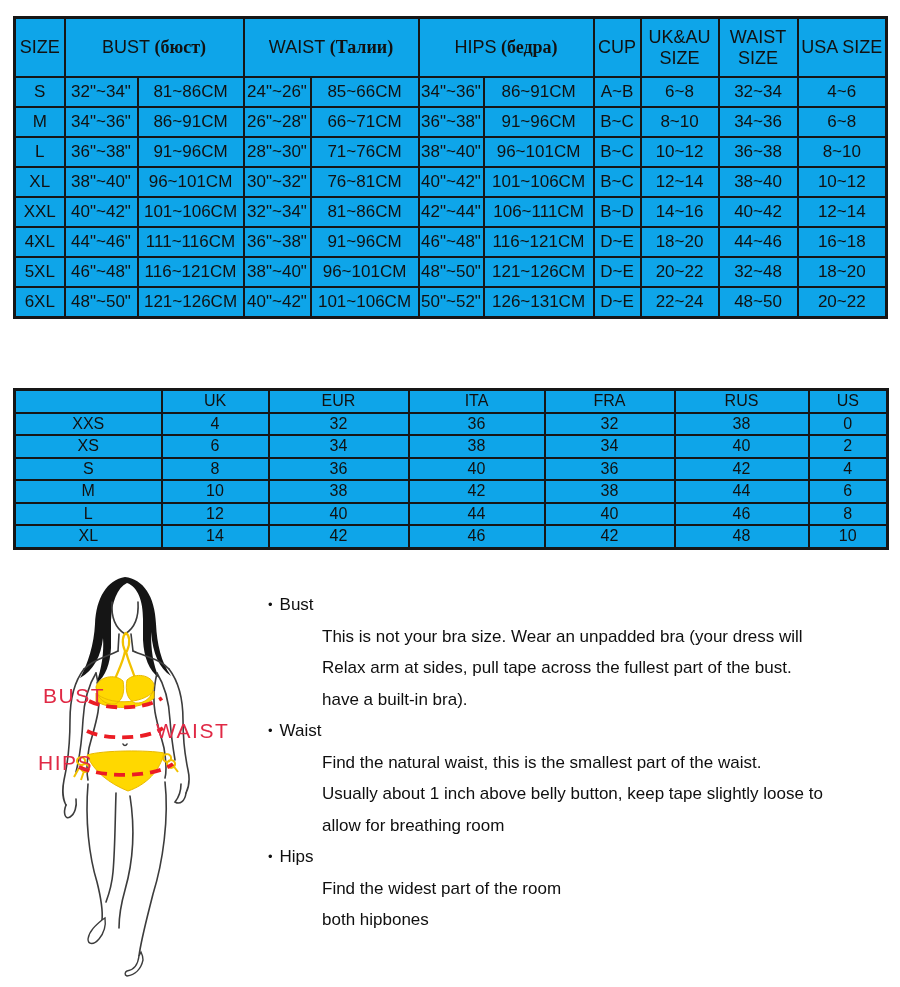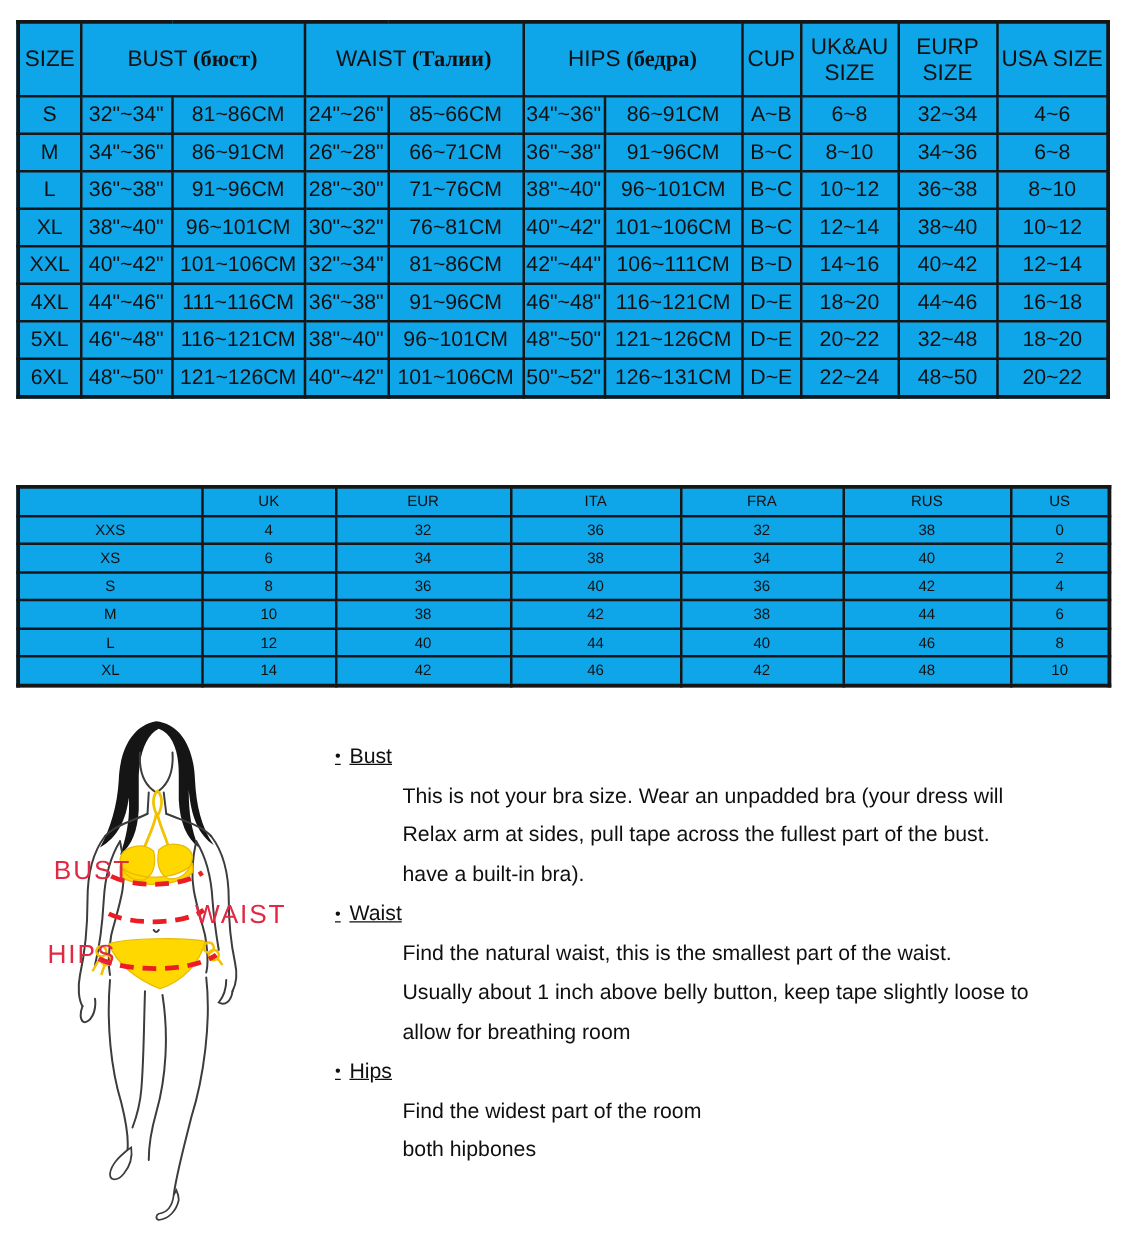--- a/index.html
+++ b/index.html
@@ -9,36 +9,36 @@
   
   table{border-collapse:collapse;table-layout:fixed;background:#0ea5e9;}
   #size-table{position:absolute;left:13px;top:16px;width:873px;border:3px solid #161616;}
   #size-table th,#size-table td{border:2px solid #161616;text-align:center;vertical-align:middle;padding:0;overflow:hidden;white-space:nowrap;}
   #size-table th{height:57px;font-size:18px;font-weight:normal;line-height:1.15;white-space:normal;}
   #size-table th b{font-weight:bold;font-family:Liberation Serif, serif;}
   #size-table td{height:28px;font-size:17px;}
 
   .cmp-title{position:absolute;left:13px;top:382px;width:774px;text-align:right;font-size:16.5px;color:#111;margin-top:20px;}
   #cmp-table{position:absolute;left:13px;top:388px;width:873px;border:3px solid #161616;}
-  #cmp-table th,#cmp-table td{border:2px solid #161616;text-align:center;vertical-align:middle;padding:0;font-size:12px;height:20.5px;font-weight:normal;white-space:nowrap;}
+  #cmp-table th,#cmp-table td{border:2px solid #161616;text-align:center;vertical-align:middle;padding:0;font-size:16px;height:20.5px;font-weight:normal;white-space:nowrap;}
 
   
   .figure-wrap{position:absolute;left:10px;top:572px;width:250px;height:415px;}
   .body-line{stroke:var(--line,#3c3c3c);stroke-width:1.6;fill:none;stroke-linecap:round;}
   .body-fill{stroke:var(--line,#3c3c3c);stroke-width:1.4;fill:#ffffff;stroke-linecap:round;}
   .hair{fill:var(--hair,#151515);stroke:none;}
   .bikini{fill:var(--bikini,#ffd800);stroke:var(--bikini-edge,#e9b900);stroke-width:1;}
   .strap{stroke:var(--strap,#f2c100);stroke-width:2.2;fill:none;stroke-linecap:round;}
   .tie{stroke:var(--strap,#f2c100);stroke-width:2;fill:none;}
   .dash{stroke:var(--dash,#eb1c24);stroke-width:3.8;fill:none;stroke-dasharray:11 7;}
   .fig-label{fill:var(--label,#e02945);font-family:"Liberation Sans",sans-serif;font-size:21px;letter-spacing:1.5px;}
 
   
   .instructions{position:absolute;left:258px;top:589px;width:640px;font-size:17px;line-height:31.5px;color:#0f0f0f;}
-  .sec-title{padding-left:10px;text-decoration:underline;}
+  .sec-title{padding-left:10px;}
   .sec-title .bullet{font-size:13px;margin-right:7px;vertical-align:1px;}
   .sec-line{padding-left:64px;}
 </style>
 </head>
 <body>
 
 <div class="page">
 
   <table id="size-table">
       <colgroup>
@@ -55,21 +55,21 @@
         <col style="width: 89px;">
       </colgroup>
       <thead>
         <tr>
           <th colspan="1"><span>SIZE</span></th>
           <th colspan="2"><span>BUST</span><b> (бюст)</b></th>
           <th colspan="2"><span>WAIST</span><b> (Талии)</b></th>
           <th colspan="2"><span>HIPS</span><b> (бедра)</b></th>
           <th colspan="1"><span>CUP</span></th>
           <th colspan="1"><span>UK&amp;AU SIZE</span></th>
-          <th colspan="1"><span>EURP SIZE</span></th>
+          <th colspan="1"><span>WAIST SIZE</span></th>
           <th colspan="1"><span>USA SIZE</span></th>
         </tr>
       </thead>
       <tbody>
         <tr>
           <td>S</td>
           <td>32"~34"</td>
           <td>81~86CM</td>
           <td>24"~26"</td>
           <td>85~66CM</td>

